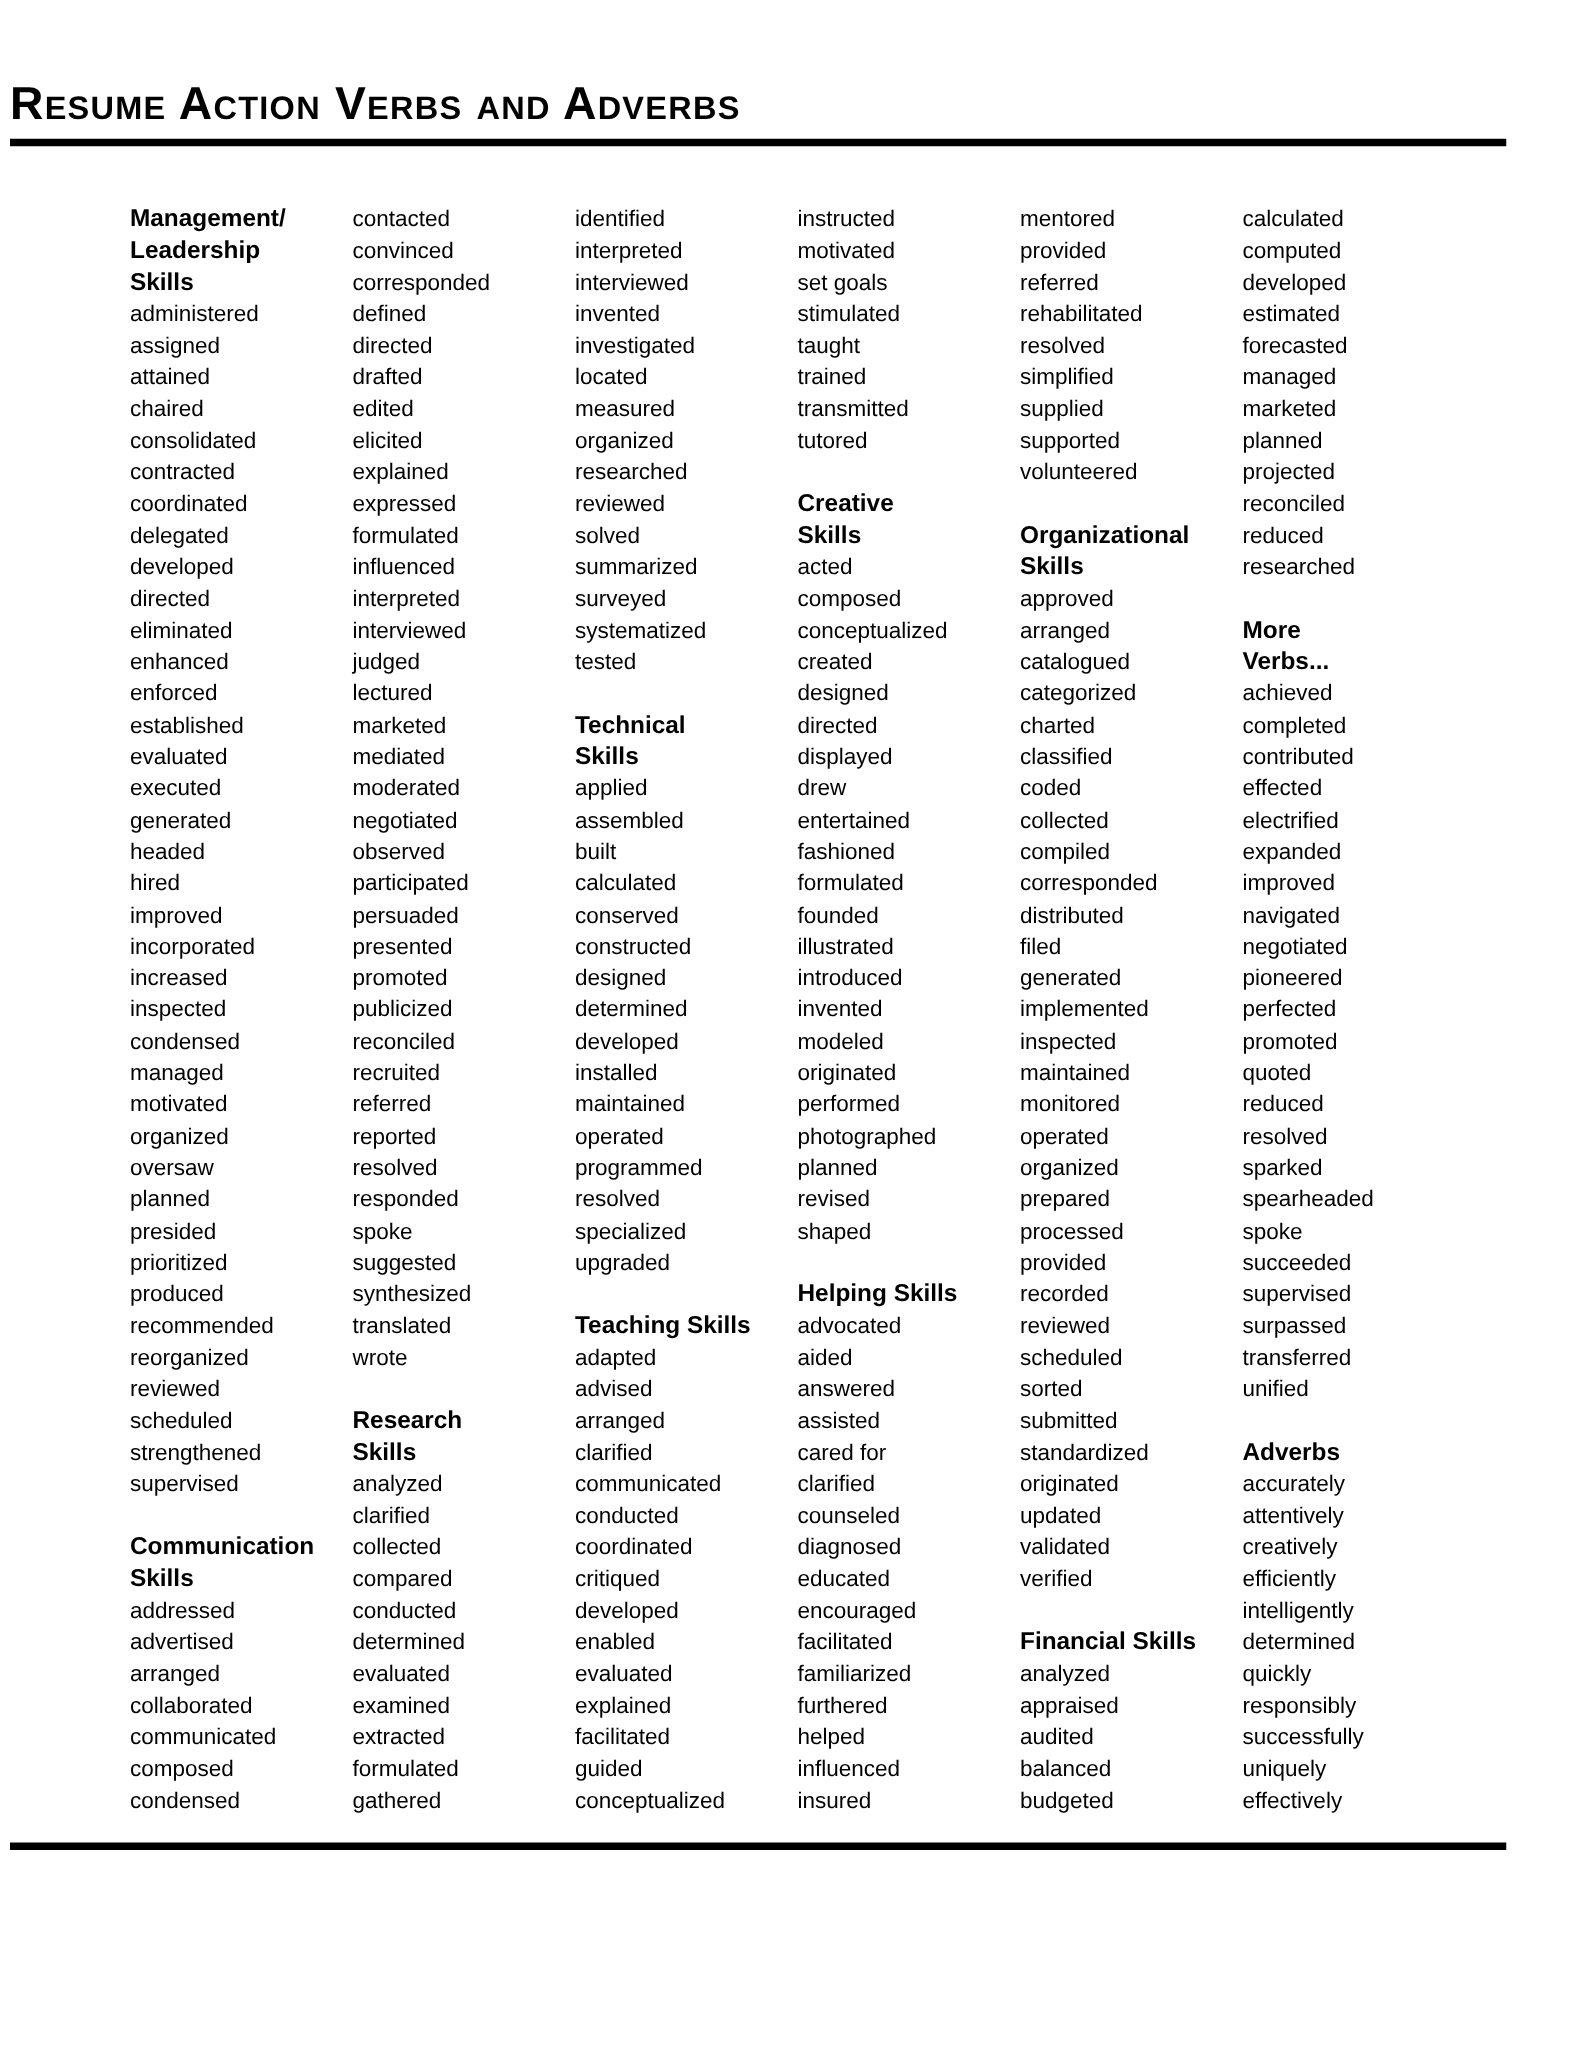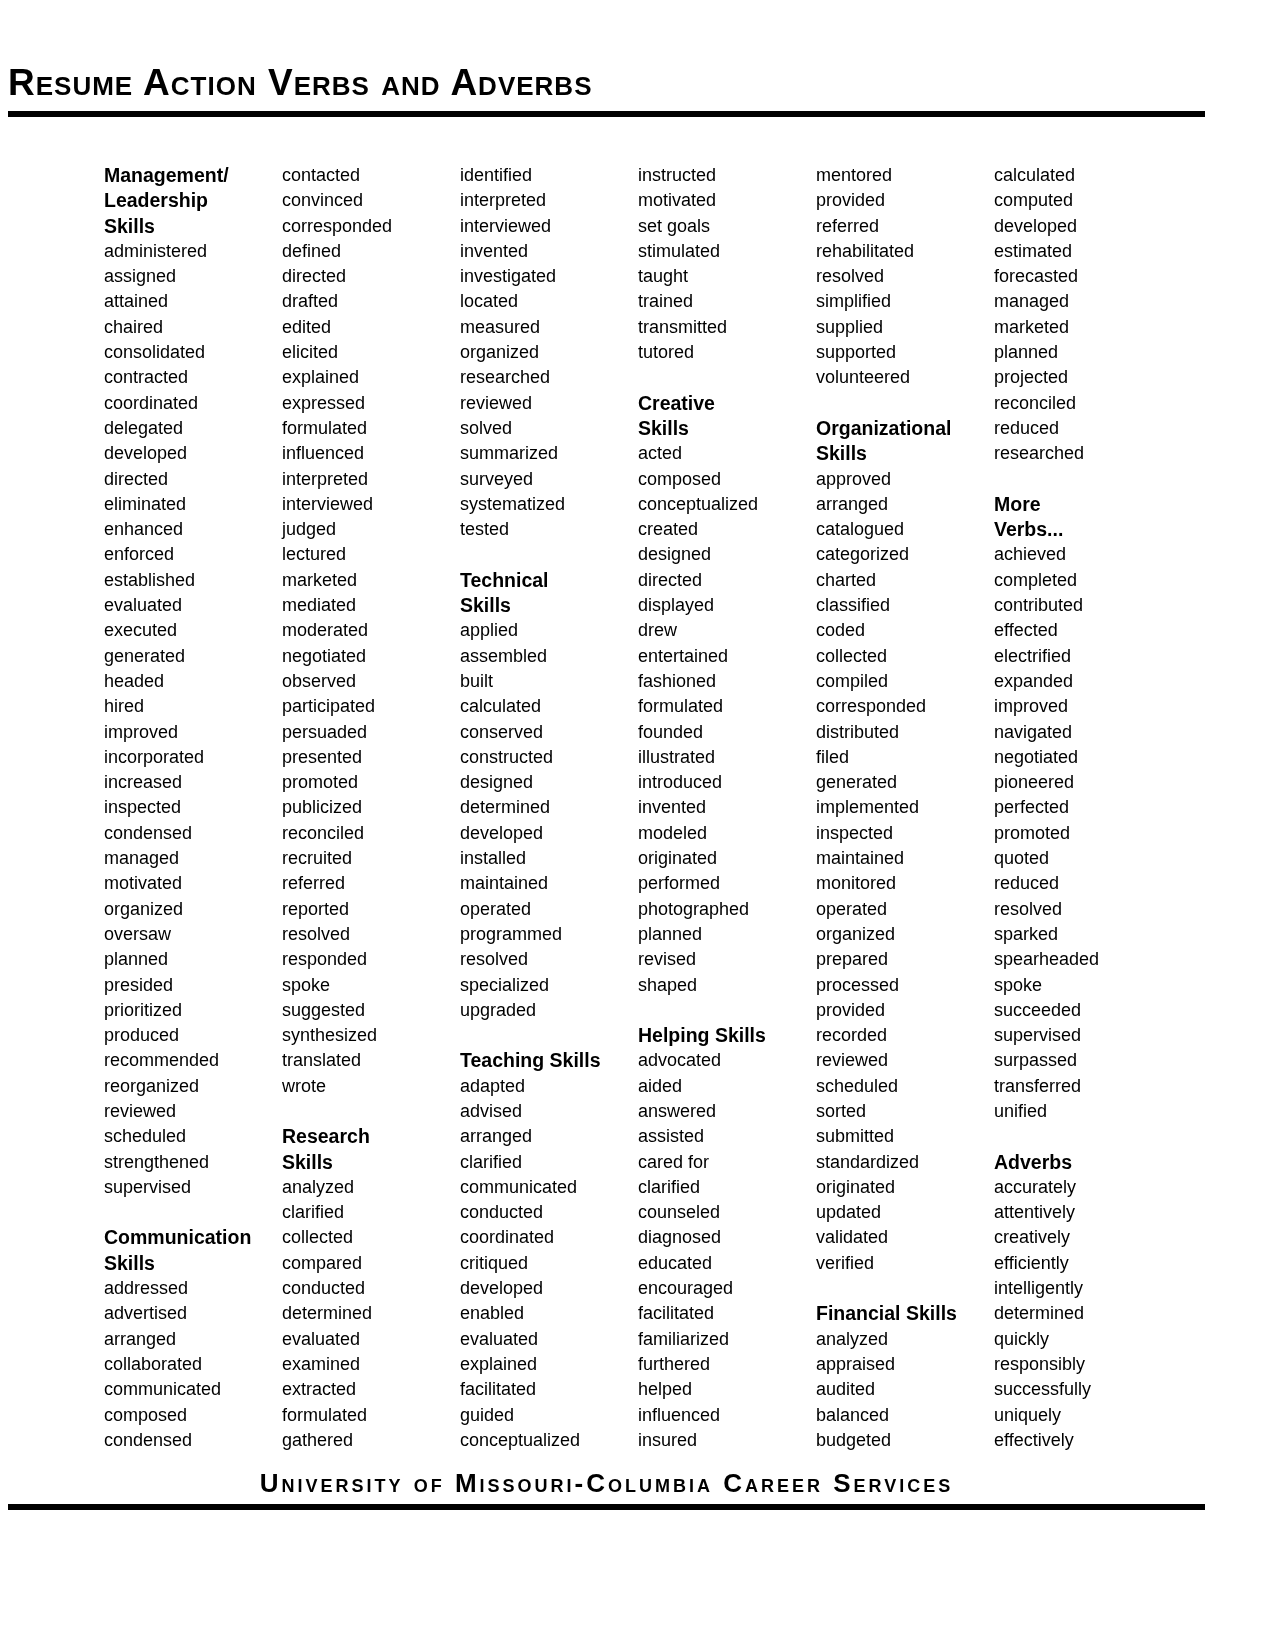--- a/index.html
+++ b/index.html
@@ -408,16 +408,15 @@
           <div class="word">determined</div>
           <div class="word">quickly</div>
           <div class="word">responsibly</div>
           <div class="word">successfully</div>
           <div class="word">uniquely</div>
           <div class="word">effectively</div>
         </div>
       </div>
     </div>
   <div class="footer">
-    <div class="footer-text">University of Missouri-Columbia Career Services</div>
     <div class="rule"></div>
   </div>
 </div>
 
 </body></html>

